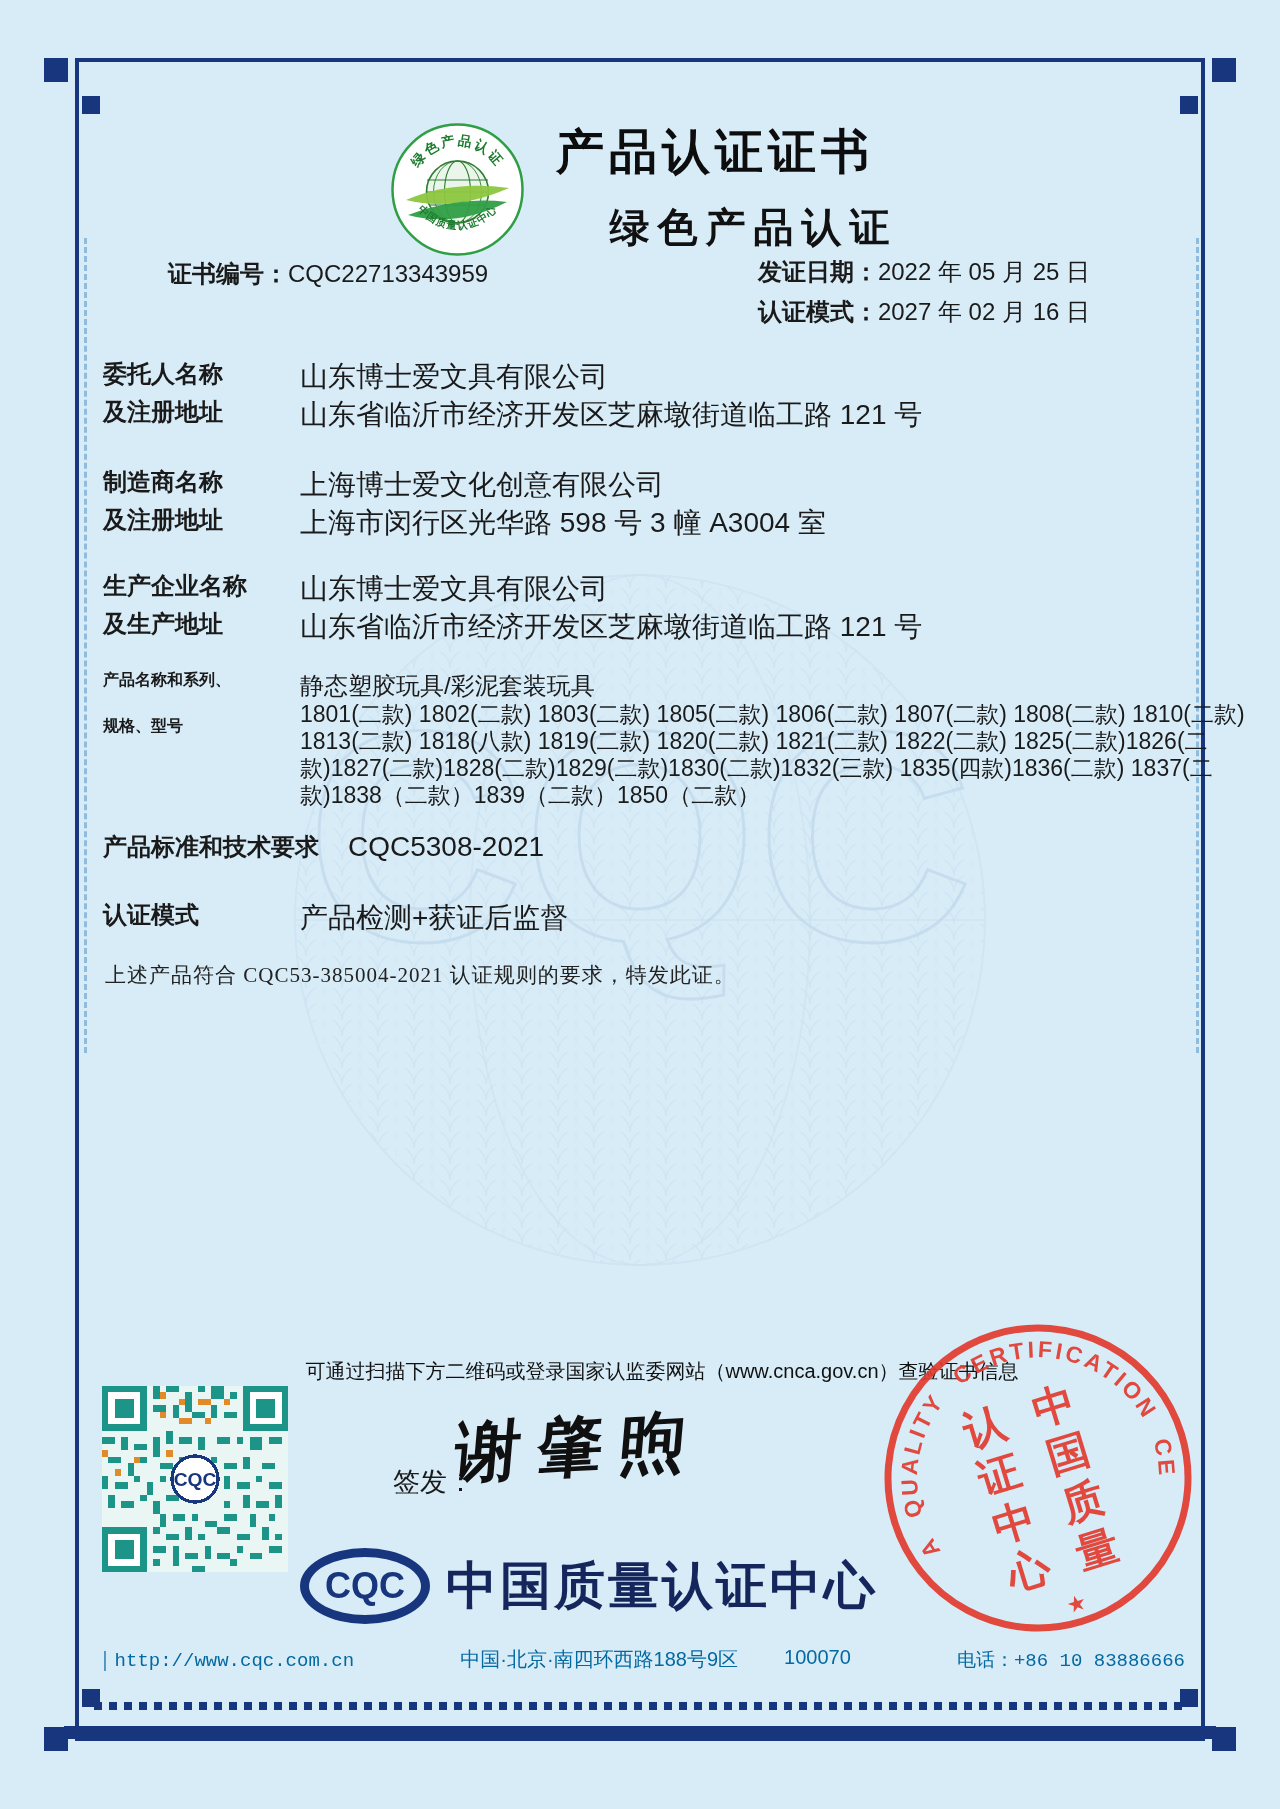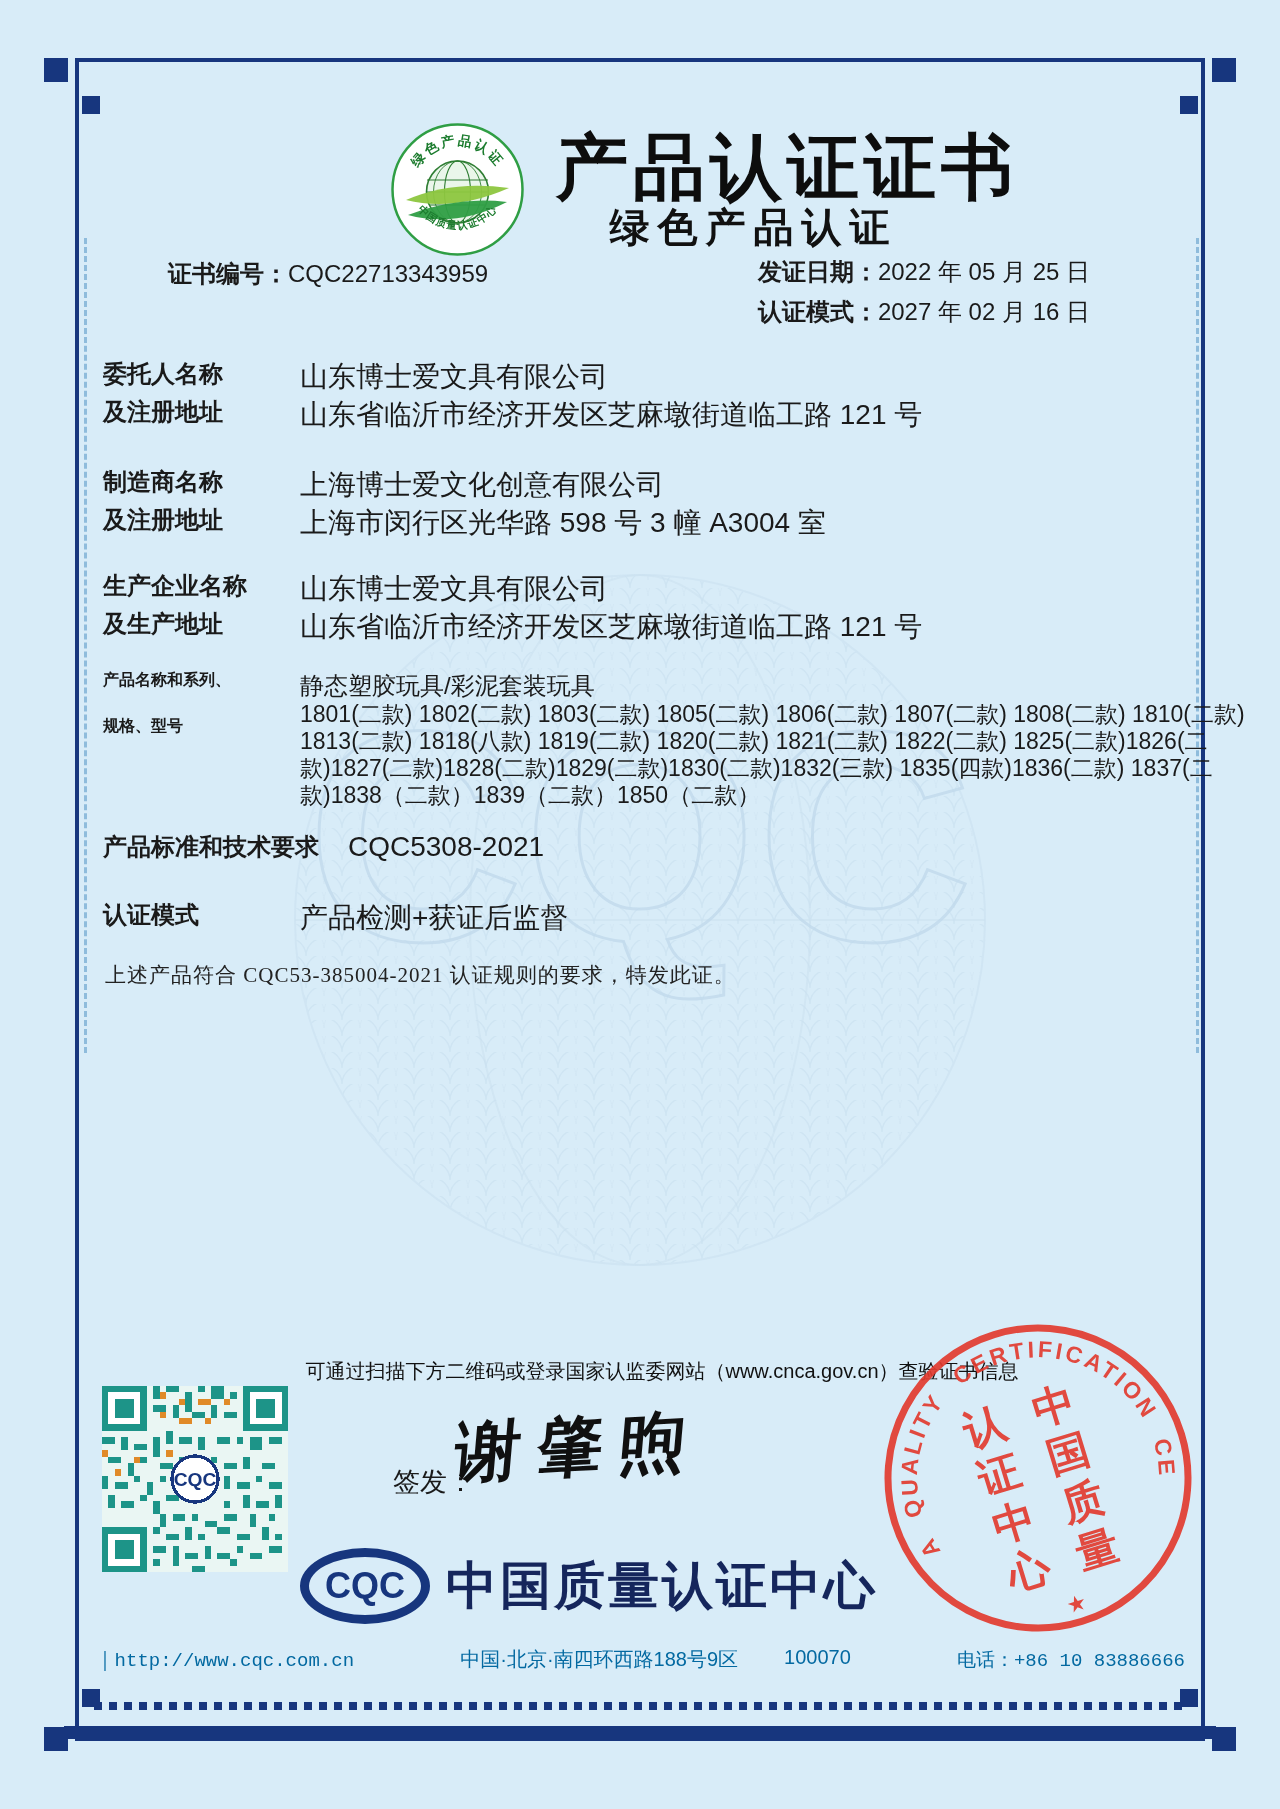--- a/index.html
+++ b/index.html
@@ -7,21 +7,21 @@
         font-family:"Liberation Sans",sans-serif;color:#1a1a1a;overflow:hidden;}
   
   .frame{position:absolute;left:75px;right:75px;top:58px;bottom:68px;border:4px solid #17367e;}
   .sq{position:absolute;background:#17367e;}
   .vdash{position:absolute;top:238px;height:815px;width:0;border-left:3px dashed #8fbcdc;}
   .dotline{position:absolute;left:94px;right:94px;top:1702px;height:8px;
            background:repeating-linear-gradient(90deg,#17367e 0 8px,transparent 8px 15px);}
   .bband{position:absolute;left:64px;right:64px;top:1726px;height:13px;background:#17367e;}
   
   .logo{position:absolute;left:390px;top:122px;}
-  .title{position:absolute;left:556px;top:120px;font-size:72px;font-weight:bold;letter-spacing:5px;color:#0d0d0d;}
+  .title{position:absolute;left:556px;top:120px;font-size:48px;font-weight:bold;letter-spacing:5px;color:#0d0d0d;}
   .subtitle{position:absolute;left:556px;top:200px;width:395px;text-align:center;
             font-size:40px;font-weight:600;letter-spacing:8px;color:#111;}
   
   .meta{font-size:24px;position:absolute;white-space:nowrap;margin-left:31px;}
   .meta .lab{font-family:"Liberation Serif",serif;font-weight:600;}
   .certno{left:137px;top:258px;}
   .issue{right:190px;top:256px;text-align:left;}
   .valid{right:190px;top:296px;text-align:right;}
   
   .frow{position:absolute;left:103px;display:flex;white-space:nowrap;}

